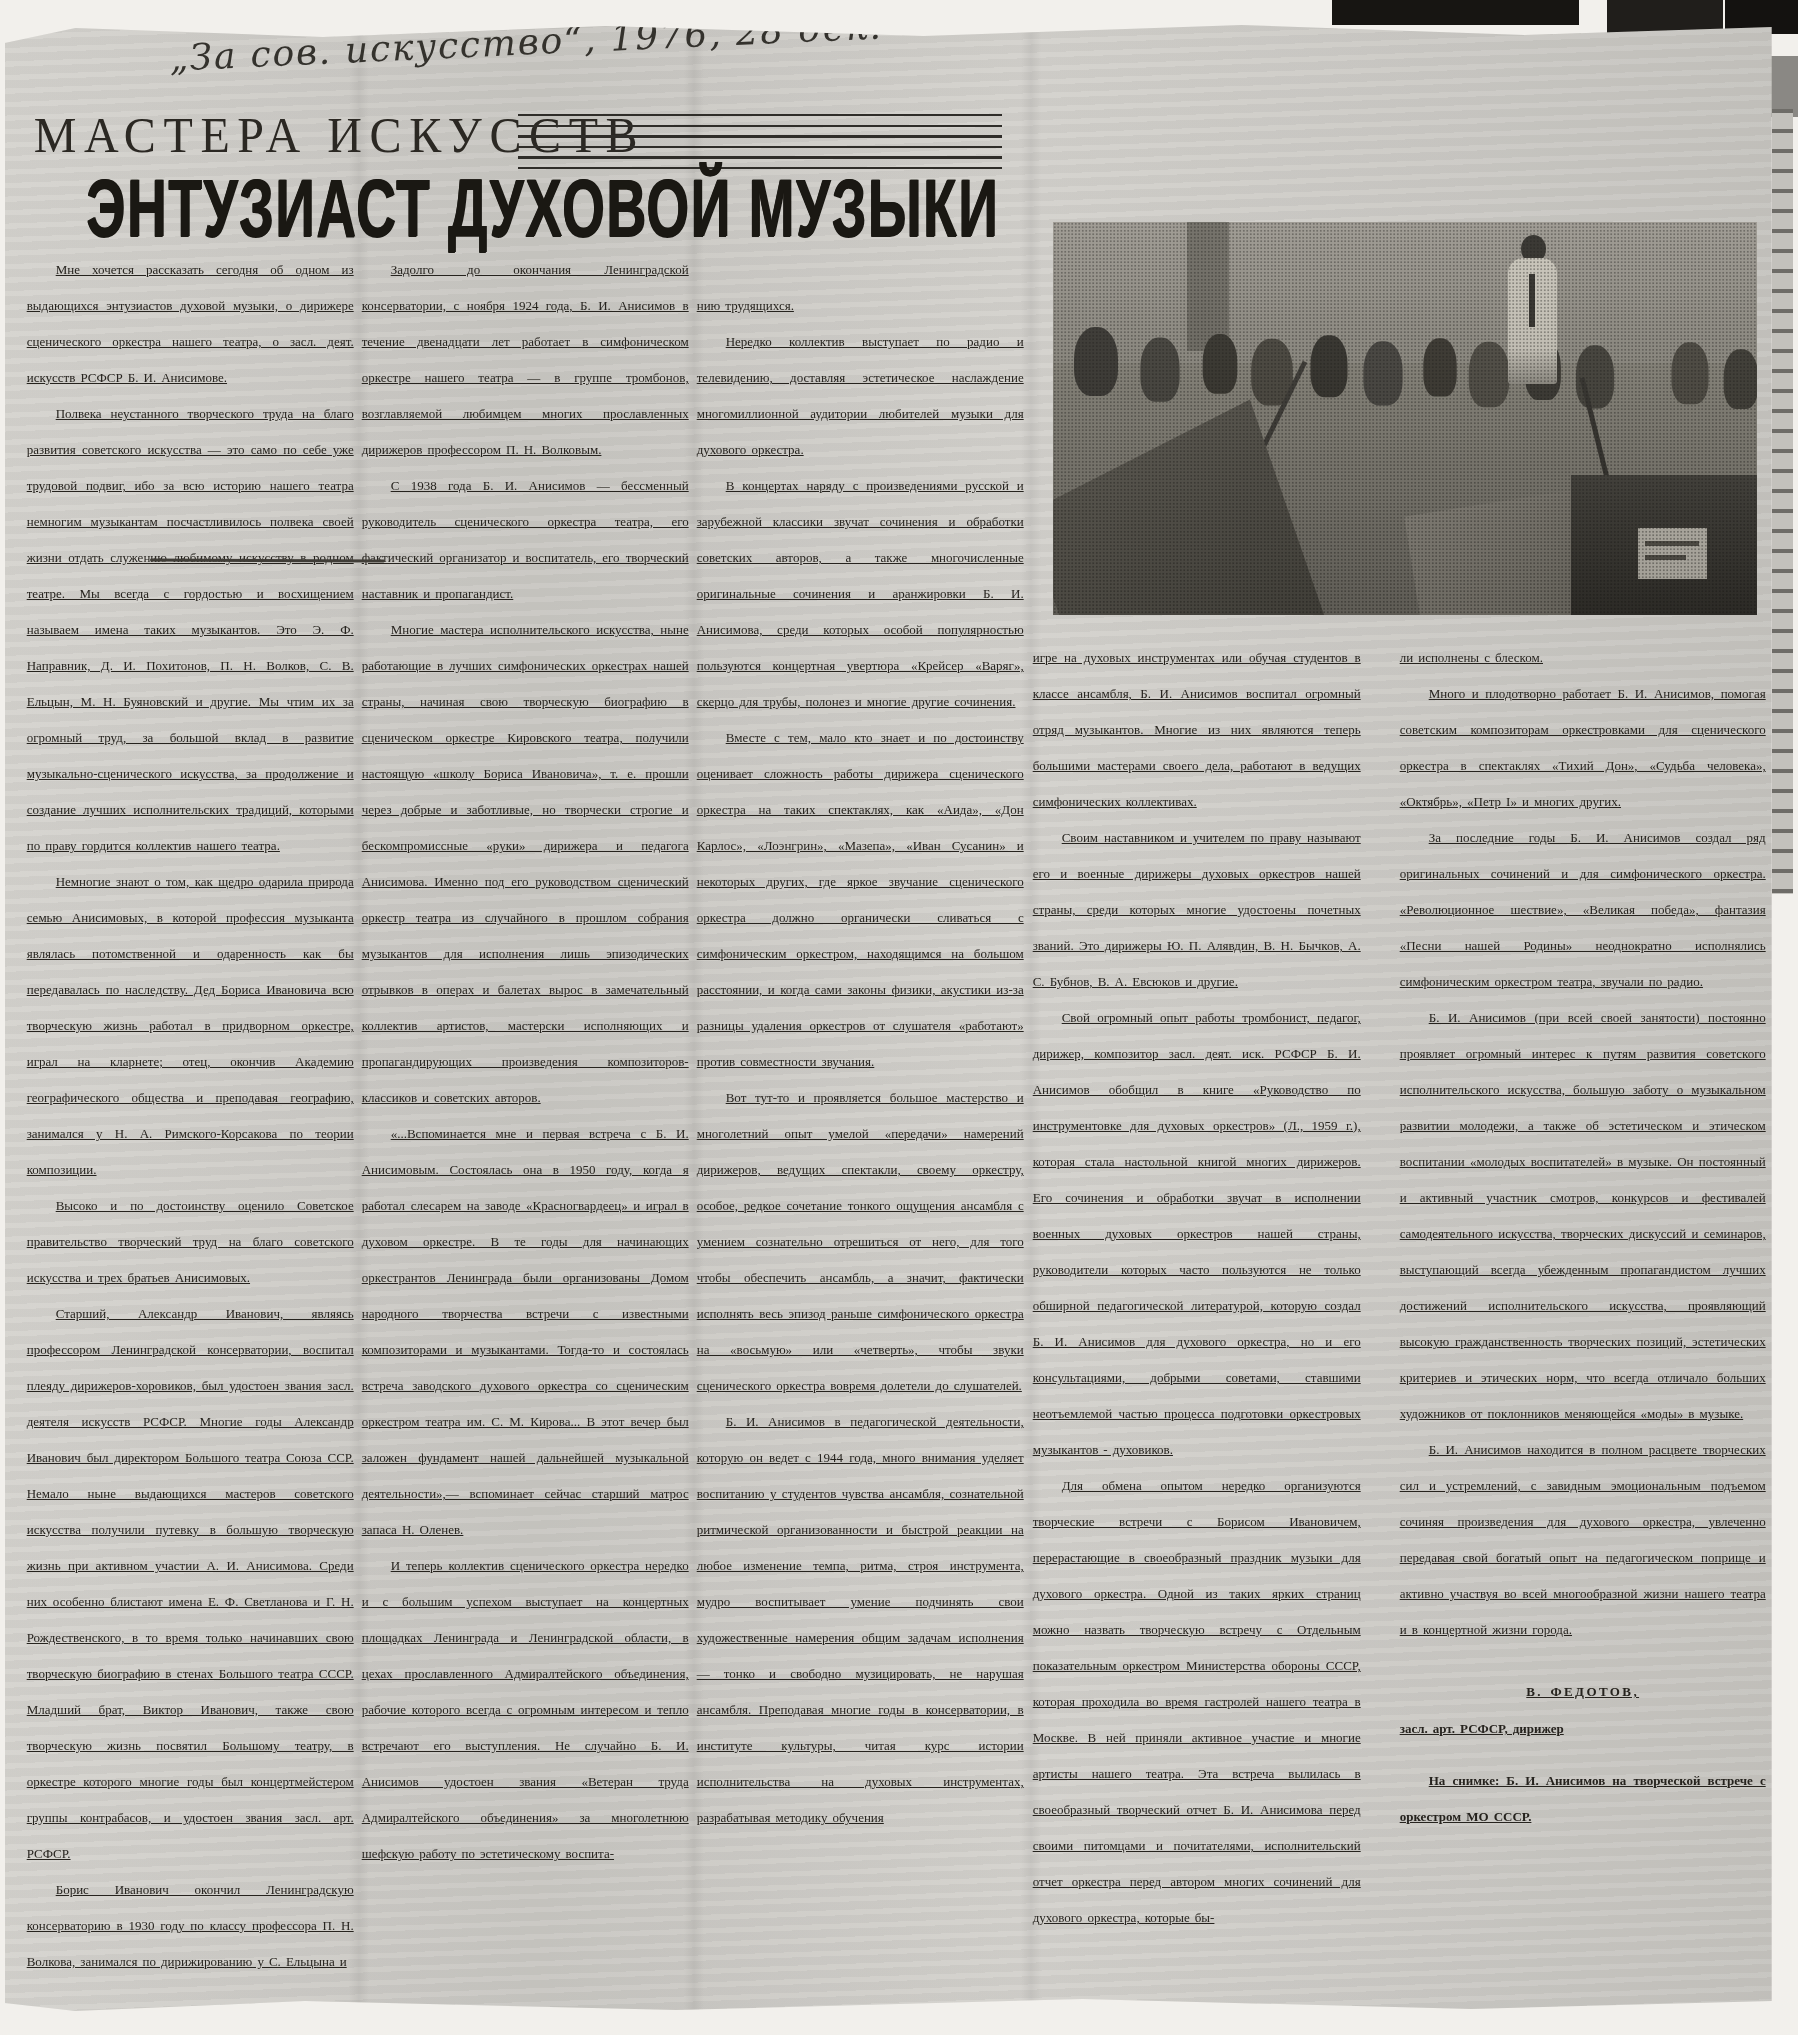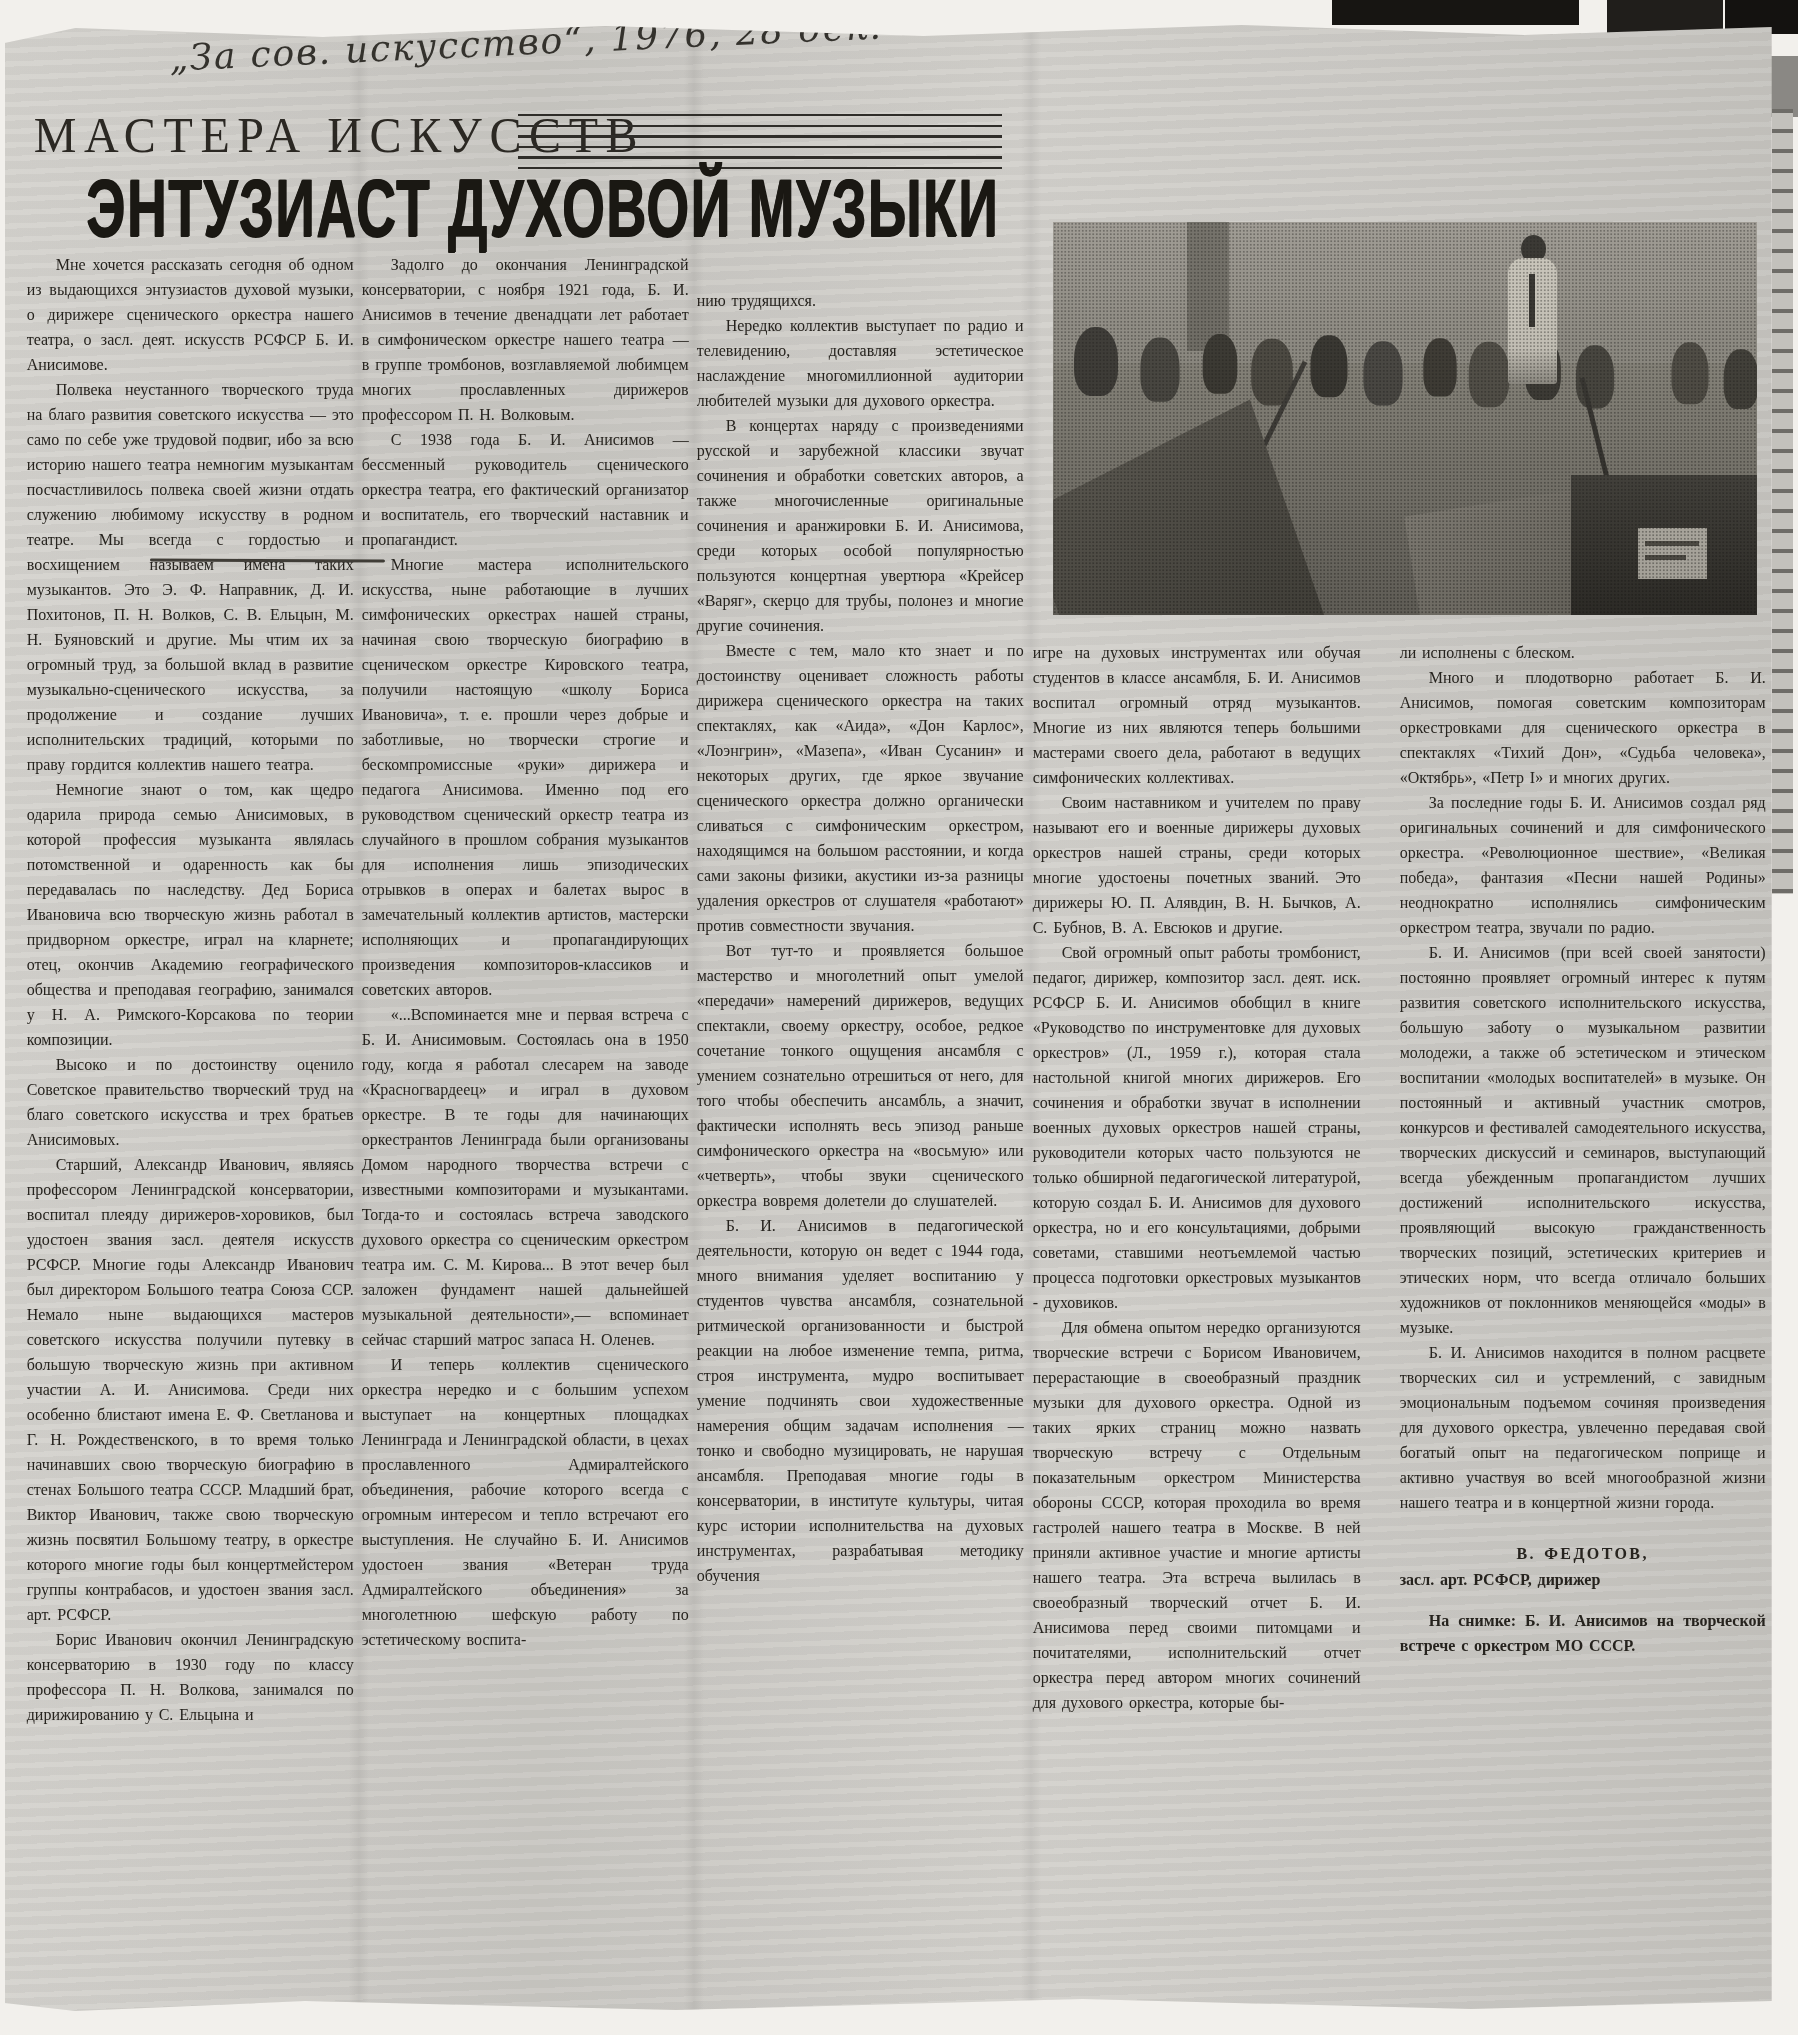--- a/index.html
+++ b/index.html
@@ -57,22 +57,22 @@
   .headline {
     position:absolute; left:81px; top:140px;
     font-family:"Liberation Sans", sans-serif; font-weight:bold;
     font-size:61px; letter-spacing:1.8px; color:#1a1813; white-space:nowrap;
     transform:scale(.9,1.34); transform-origin:left top;
     text-shadow:1.2px 0 0 #1a1813, 0 0.6px 0 #1a1813;
   }
 
   
   .col {
-    position:absolute; font-size:16px; line-height:25px;
-    text-align:justify; word-spacing:1.8px; color:#26231e;
+    position:absolute; font-size:13px; line-height:36px;
+    text-align:justify; word-spacing:1.8px; color:#26231e;text-decoration:underline;
   }
   .col-1 { left:22px;   top:231px;  width:327px;  height:1758px; }
   .col-2 { left:357px;  top:231px;  width:327px;  height:1758px; }
   .col-3 { left:692px; top:231px;  width:327px;  height:1758px;margin-top:36px; }
   .col-4 { left:1028px; top:619px; width:328px;  height:1371px; }
   .col-5 { left:1395px; top:619px; width:366px;  height:1371px; }
   .para { margin:0; }
   .para.indent { text-indent:29px; }
   .para.sig-name { text-align:center; font-weight:bold; letter-spacing:2.4px; margin-top:26px; }
   .para.sig-title { text-align:left; font-weight:bold; margin-top:1.2px; }
@@ -152,21 +152,21 @@
 
   <div class="col col-1">
       <p class="para indent">Мне хочется рассказать сегодня об одном из выдающихся энтузиастов духовой музыки, о дирижере сценического оркестра нашего театра, о засл. деят. искусств РСФСР Б. И. Анисимове.</p>
       <p class="para indent">Полвека неустанного творческого труда на благо развития советского искусства — это само по себе уже трудовой подвиг, ибо за всю историю нашего театра немногим музыкантам посчастливилось полвека своей жизни отдать служению любимому искусству в родном театре. Мы всегда с гордостью и восхищением называем имена таких музыкантов. Это Э. Ф. Направник, Д. И. Похитонов, П. Н. Волков, С. В. Ельцын, М. Н. Буяновский и другие. Мы чтим их за огромный труд, за большой вклад в развитие музыкально-сценического искусства, за продолжение и создание лучших исполнительских традиций, которыми по праву гордится коллектив нашего театра.</p>
       <p class="para indent">Немногие знают о том, как щедро одарила природа семью Анисимовых, в которой профессия музыканта являлась потомственной и одаренность как бы передавалась по наследству. Дед Бориса Ивановича всю творческую жизнь работал в придворном оркестре, играл на кларнете; отец, окончив Академию географического общества и преподавая географию, занимался у Н. А. Римского-Корсакова по теории композиции.</p>
       <p class="para indent">Высоко и по достоинству оценило Советское правительство творческий труд на благо советского искусства и трех братьев Анисимовых.</p>
       <p class="para indent">Старший, Александр Иванович, являясь профессором Ленинградской консерватории, воспитал плеяду дирижеров-хоровиков, был удостоен звания засл. деятеля искусств РСФСР. Многие годы Александр Иванович был директором Большого театра Союза ССР. Немало ныне выдающихся мастеров советского искусства получили путевку в большую творческую жизнь при активном участии А. И. Анисимова. Среди них особенно блистают имена Е. Ф. Светланова и Г. Н. Рождественского, в то время только начинавших свою творческую биографию в стенах Большого театра СССР. Младший брат, Виктор Иванович, также свою творческую жизнь посвятил Большому театру, в оркестре которого многие годы был концертмейстером группы контрабасов, и удостоен звания засл. арт. РСФСР.</p>
       <p class="para indent">Борис Иванович окончил Ленинградскую консерваторию в 1930 году по классу профессора П. Н. Волкова, занимался по дирижированию у С. Ельцына и</p>
     </div>
   <div class="col col-2">
-      <p class="para indent">Задолго до окончания Ленинградской консерватории, с ноября 1921 года, Б. И. Анисимов в течение двенадцати лет работает в симфоническом оркестре нашего театра — в группе тромбонов, возглавляемой любимцем многих прославленных дирижеров профессором П. Н. Волковым.</p>
+      <p class="para indent">Задолго до окончания Ленинградской консерватории, с ноября 1924 года, Б. И. Анисимов в течение двенадцати лет работает в симфоническом оркестре нашего театра — в группе тромбонов, возглавляемой любимцем многих прославленных дирижеров профессором П. Н. Волковым.</p>
       <p class="para indent">С 1938 года Б. И. Анисимов — бессменный руководитель сценического оркестра театра, его фактический организатор и воспитатель, его творческий наставник и пропагандист.</p>
       <p class="para indent">Многие мастера исполнительского искусства, ныне работающие в лучших симфонических оркестрах нашей страны, начиная свою творческую биографию в сценическом оркестре Кировского театра, получили настоящую «школу Бориса Ивановича», т. е. прошли через добрые и заботливые, но творчески строгие и бескомпромиссные «руки» дирижера и педагога Анисимова. Именно под его руководством сценический оркестр театра из случайного в прошлом собрания музыкантов для исполнения лишь эпизодических отрывков в операх и балетах вырос в замечательный коллектив артистов, мастерски исполняющих и пропагандирующих произведения композиторов-классиков и советских авторов.</p>
       <p class="para indent">«...Вспоминается мне и первая встреча с Б. И. Анисимовым. Состоялась она в 1950 году, когда я работал слесарем на заводе «Красногвардеец» и играл в духовом оркестре. В те годы для начинающих оркестрантов Ленинграда были организованы Домом народного творчества встречи с известными композиторами и музыкантами. Тогда-то и состоялась встреча заводского духового оркестра со сценическим оркестром театра им. С. М. Кирова... В этот вечер был заложен фундамент нашей дальнейшей музыкальной деятельности»,— вспоминает сейчас старший матрос запаса Н. Оленев.</p>
       <p class="para indent">И теперь коллектив сценического оркестра нередко и с большим успехом выступает на концертных площадках Ленинграда и Ленинградской области, в цехах прославленного Адмиралтейского объединения, рабочие которого всегда с огромным интересом и тепло встречают его выступления. Не случайно Б. И. Анисимов удостоен звания «Ветеран труда Адмиралтейского объединения» за многолетнюю шефскую работу по эстетическому воспита-</p>
     </div>
   <div class="col col-3">
       <p class="para">нию трудящихся.</p>
       <p class="para indent">Нередко коллектив выступает по радио и телевидению, доставляя эстетическое наслаждение многомиллионной аудитории любителей музыки для духового оркестра.</p>
       <p class="para indent">В концертах наряду с произведениями русской и зарубежной классики звучат сочинения и обработки советских авторов, а также многочисленные оригинальные сочинения и аранжировки Б. И. Анисимова, среди которых особой популярностью пользуются концертная увертюра «Крейсер «Варяг», скерцо для трубы, полонез и многие другие сочинения.</p>
       <p class="para indent">Вместе с тем, мало кто знает и по достоинству оценивает сложность работы дирижера сценического оркестра на таких спектаклях, как «Аида», «Дон Карлос», «Лоэнгрин», «Мазепа», «Иван Сусанин» и некоторых других, где яркое звучание сценического оркестра должно органически сливаться с симфоническим оркестром, находящимся на большом расстоянии, и когда сами законы физики, акустики из-за разницы удаления оркестров от слушателя «работают» против совместности звучания.</p>

